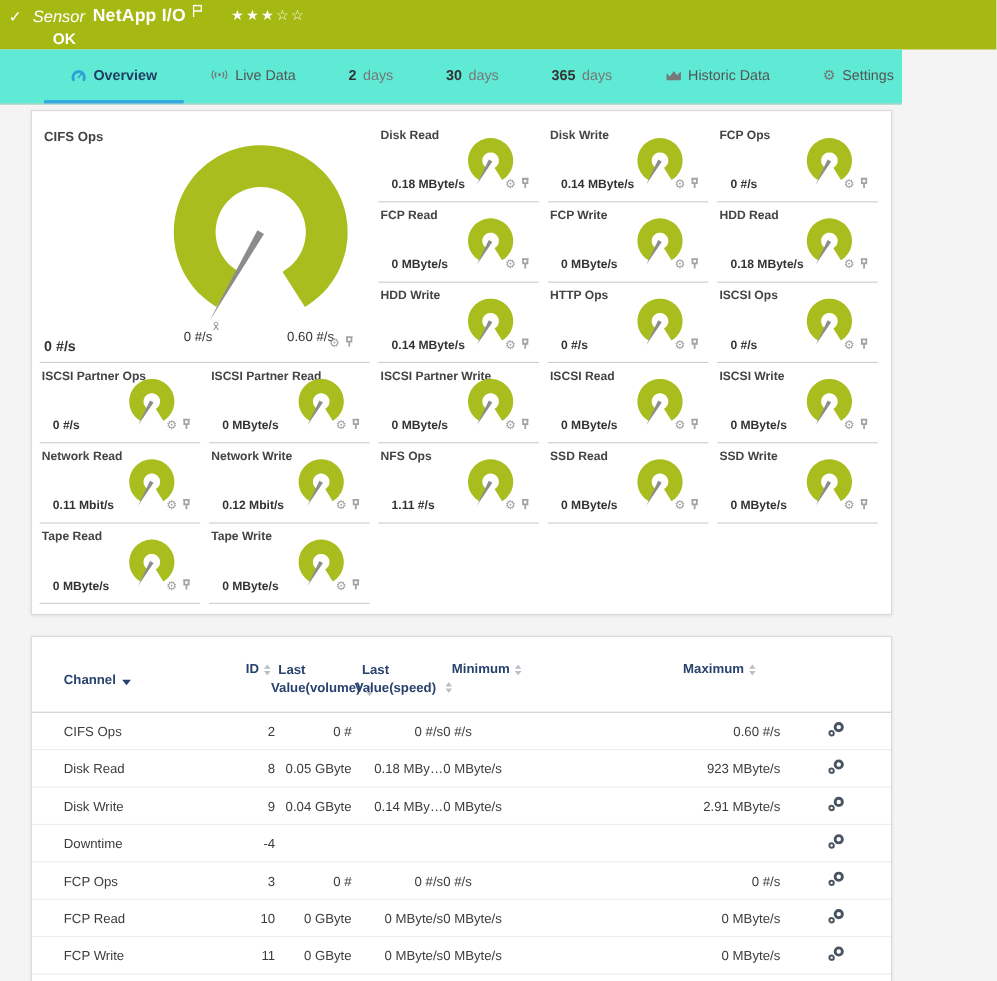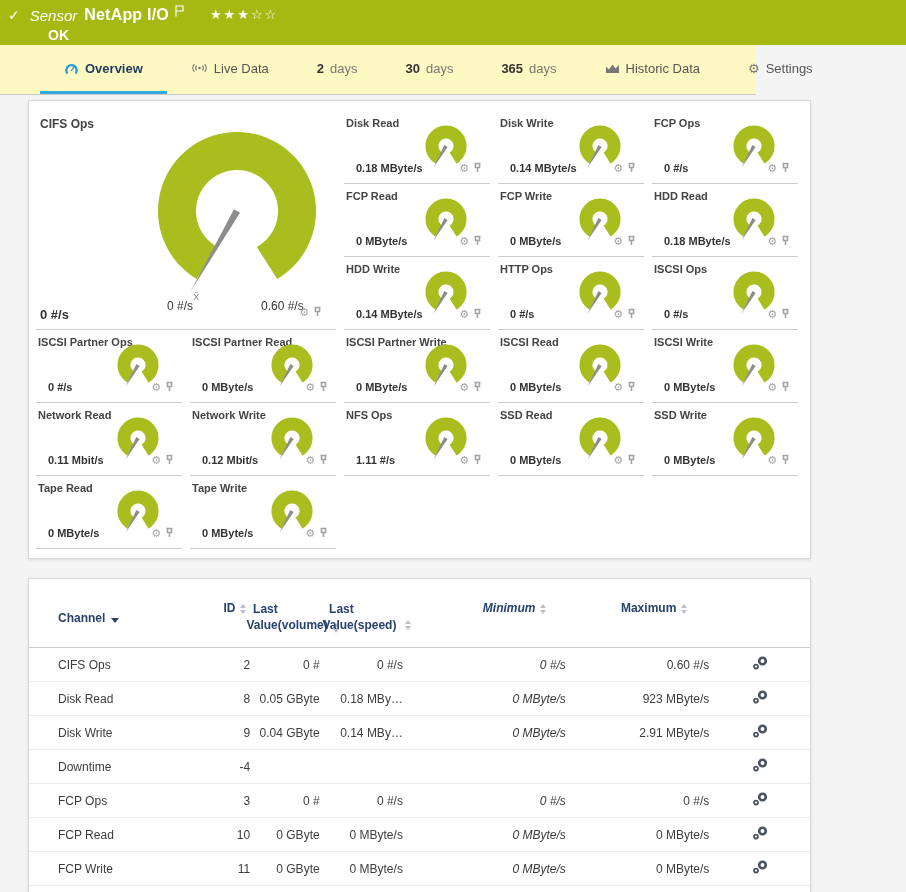--- a/index.html
+++ b/index.html
@@ -12,21 +12,21 @@
   
   .sensor-header{position:absolute;top:0;left:0;width:906px;height:45px;background:var(--green,#a5b912);color:#fff;}
   .sensor-header .row1{position:absolute;top:6px;left:8px;display:flex;align-items:center;}
   .check{font-size:14px;font-weight:bold;margin-right:10px;}
   .sensor-word{font-style:italic;font-size:15px;margin-right:7px;}
   .sensor-name{font-weight:bold;font-size:16px;letter-spacing:.2px;}
   .flag{margin-left:6px;margin-top:-6px;}
   .stars{margin-left:26px;font-size:13px;letter-spacing:2px;margin-top:-2px;}
   .status-ok{position:absolute;top:27px;left:48px;font-size:14px;font-weight:bold;}
   
-  .tabbar{position:absolute;top:45px;left:0;width:756px;height:50px;background:#fef9c3;border-bottom:1px solid #c9c9c9;display:flex;align-items:stretch;padding-left:40px;box-sizing:border-box;}
+  .tabbar{position:absolute;top:45px;left:0;width:820px;height:50px;background:#5eead4;border-bottom:1px solid #c9c9c9;display:flex;align-items:stretch;padding-left:40px;box-sizing:border-box;}
   .tab{display:flex;align-items:center;gap:6px;padding:0 24px;font-size:13px;color:#555;cursor:pointer;border-bottom:3px solid transparent;box-sizing:border-box;white-space:nowrap;}
   .tab .num{font-weight:bold;color:#333;}
   .tab .days{color:#777;}
   .tab.active{border-bottom:3px solid var(--blue,#35a8e0);color:#223c5f;font-weight:bold;}
   .tab .ticon{display:inline-flex;align-items:center;}
   .gear-glyph{font-size:13px;color:#555;line-height:1;}
   
   .panel{position:absolute;left:28px;width:783px;background:#fff;border:1px solid #d9d9d9;box-shadow:0 1px 3px rgba(0,0,0,.10);box-sizing:border-box;}
   #gauges-panel{top:100px;height:459px;}
   #table-panel{top:578px;height:340px;}
@@ -45,21 +45,21 @@
   .bigcell .gmax{position:absolute;top:188px;left:225px;font-size:12px;color:#333;}
   .bigcell .gvalue{position:absolute;bottom:7px;left:4px;font-size:13px;font-weight:bold;color:#333;}
   .bigcell .gicons{bottom:8px;right:14px;}
   
   .trow{display:flex;align-items:center;height:33px;padding-left:29px;border-bottom:1px solid #ededed;font-size:12px;color:#3c3c3c;}
   .thead{height:auto;padding-top:22px;padding-bottom:14px;border-bottom:1px solid #ccc;align-items:flex-start;color:var(--navy,#28426e);font-weight:bold;font-size:12px;}
   .col-ch{width:155px;text-align:left;}
   .col-id{width:55px;text-align:right;}
   .col-vol{width:76px;text-align:right;}
   .col-spd{width:91px;text-align:right;}
-  .col-min{width:178px;text-align:right;font-style:italic;}
+  .col-min{width:178px;}
   .col-max{width:157px;text-align:right;}
   .col-icn{width:110px;display:flex;justify-content:center;align-items:center;}
   .hcell{display:inline-flex;align-items:flex-start;justify-content:flex-end;cursor:pointer;}
   .hstack{display:flex;flex-direction:row;align-items:flex-end;line-height:1.35;}
   .sort{display:inline-flex;flex-direction:column;gap:2px;margin-left:5px;margin-top:3px;}
   .s-up{width:0;height:0;border-left:3.5px solid transparent;border-right:3.5px solid transparent;border-bottom:4px solid #b9c0c7;}
   .s-dn{width:0;height:0;border-left:3.5px solid transparent;border-right:3.5px solid transparent;border-top:4px solid #b9c0c7;}
   .s-cur{width:0;height:0;border-left:4px solid transparent;border-right:4px solid transparent;border-top:5px solid #28426e;margin-left:6px;margin-top:5px;}
   .hch{display:inline-flex;align-items:center;margin-top:10px;}
 </style>

